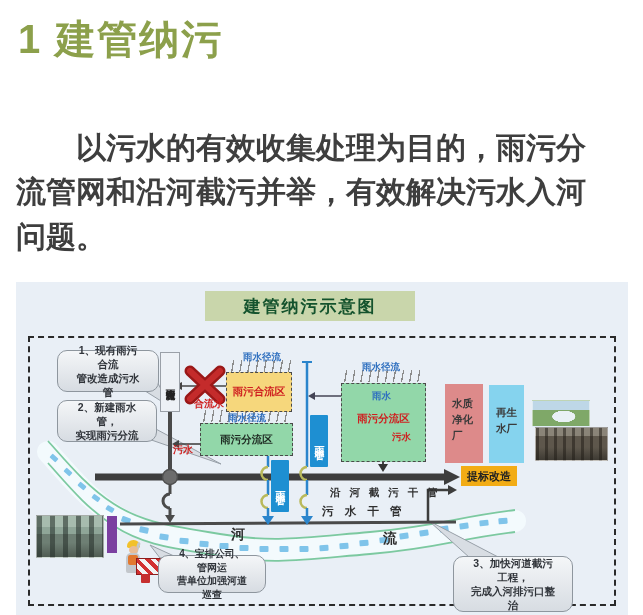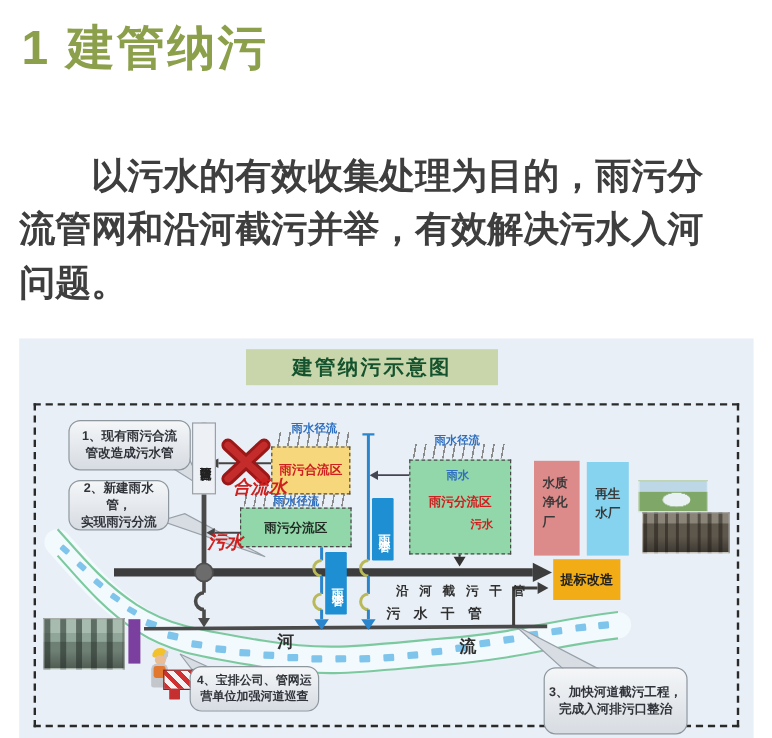--- a/index.html
+++ b/index.html
@@ -27,48 +27,48 @@
   
   .vtext{writing-mode:vertical-rl;text-orientation:upright;}
   #combined-pipe-label{left:160px;top:352px;width:20px;height:60px;background:#EDF1F6;border:1px solid #9aa0a8;
     color:#222;font-size:9.5px;font-weight:bold;display:flex;align-items:center;justify-content:center;z-index:3;}
   .bluepipe{width:18px;height:52px;background:var(--pipeblue);color:#fff;font-size:10px;font-weight:bold;
     display:flex;align-items:center;justify-content:center;border-radius:1px;z-index:3;letter-spacing:2px;}
   #storm-pipe-a{left:271px;top:460px;}
   #storm-pipe-b{left:310px;top:415px;}
   
   .runoff{color:#2E6FBF;font-size:9.5px;font-weight:bold;z-index:4;}
-  .redlab{color:var(--red);font-size:15px;font-weight:bold;z-index:4;font-style:italic;}
+  .redlab{color:var(--red);font-size:10px;font-weight:bold;z-index:4;}
   .pipelab{color:#2f2f2f;font-weight:bold;z-index:3;}
   .ticks{height:12px;background:repeating-linear-gradient(100deg,transparent 0 5px,#8a8a8a 5px 6.3px,transparent 6.3px 8px);z-index:2;}
   
   #plant-purify{left:445px;top:384px;width:38px;height:79px;background:var(--pink);color:#3a3a3a;
     font-size:10.5px;font-weight:bold;line-height:1.5;padding:12px 0 11px 7px;white-space:pre-line;z-index:3;}
   #plant-reclaim{left:489px;top:385px;width:35px;height:78px;background:var(--cyan);color:#3a3a3a;
     font-size:10.5px;font-weight:bold;line-height:1.5;padding:20px 0 0 0;text-align:center;white-space:pre-line;z-index:3;}
-  #upgrade-box{left:461px;top:466px;width:56px;height:34px;background:var(--orange);color:#222;
+  #upgrade-box{left:461px;top:466px;width:56px;height:20px;background:var(--orange);color:#222;
     font-size:11px;font-weight:bold;display:flex;align-items:center;justify-content:center;z-index:3;}
   
   .photo{z-index:3;border:1px solid rgba(255,255,255,.5);}
   #photo-aerial{left:532px;top:400px;width:58px;height:27px;
     background:radial-gradient(ellipse at 55% 62%,#E9F1F5 0 26%,rgba(0,0,0,0) 27%),
                linear-gradient(180deg,#BED7E7 0 35%,#7FA868 35% 100%);}
   #photo-interior{left:535px;top:427px;width:73px;height:34px;
     background:repeating-linear-gradient(90deg,rgba(30,26,20,.5) 0 3px,rgba(0,0,0,0) 3px 9px),
                linear-gradient(180deg,#8A8478 0 25%,#5E574C 25% 60%,#3E3A33 100%);}
   #photo-bridge{left:36px;top:515px;width:68px;height:43px;
     background:repeating-linear-gradient(90deg,rgba(35,45,40,.55) 0 5px,rgba(0,0,0,0) 5px 13px),
                linear-gradient(180deg,#A7BCAE 0 28%,#8FA698 28% 45%,#6E7F74 45% 65%,#505C53 100%);}
   #purple-bar{left:107px;top:516px;width:10px;height:37px;background:var(--purple);z-index:3;}
   
   .callout{background:linear-gradient(180deg,#F4F6F8,#D7DCE2);border:1px solid #8E969E;border-radius:10px;
     color:#30343A;font-weight:bold;text-align:center;white-space:pre-line;z-index:5;
-    display:flex;align-items:center;justify-content:center;padding:3px 3px;line-height:1.35;}
+    display:flex;align-items:center;justify-content:center;padding:3px 17px;line-height:1.35;}
   #callout-1{left:57px;top:350px;width:102px;height:42px;font-size:10.5px;}
-  #callout-2{left:57px;top:400px;width:84px;height:42px;font-size:10.5px;}
+  #callout-2{left:57px;top:400px;width:100px;height:42px;font-size:10.5px;}
   #callout-3{left:453px;top:556px;width:120px;height:56px;font-size:10.5px;}
   #callout-4{left:158px;top:555px;width:108px;height:38px;font-size:10px;}
   
   #worker{left:119px;top:540px;width:50px;height:50px;z-index:4;}
   #worker .helmet{position:absolute;left:8px;top:0;width:13px;height:8px;background:#F2C12B;border-radius:7px 7px 2px 2px;}
   #worker .head{position:absolute;left:10px;top:6px;width:9px;height:8px;background:#E9BD96;border-radius:50%;}
   #worker .body{position:absolute;left:7px;top:13px;width:14px;height:20px;background:#C3C7CC;border-radius:5px 5px 2px 2px;}
   #worker .vest{position:absolute;left:9px;top:15px;width:10px;height:10px;background:#E2782F;border-radius:2px;}
   #worker .arm{position:absolute;left:17px;top:2px;width:3px;height:12px;background:#C3C7CC;border-radius:2px;transform:rotate(18deg);}
   #worker .barrier{position:absolute;left:17px;top:18px;width:27px;height:15px;border:1px solid #8E1D1D;

